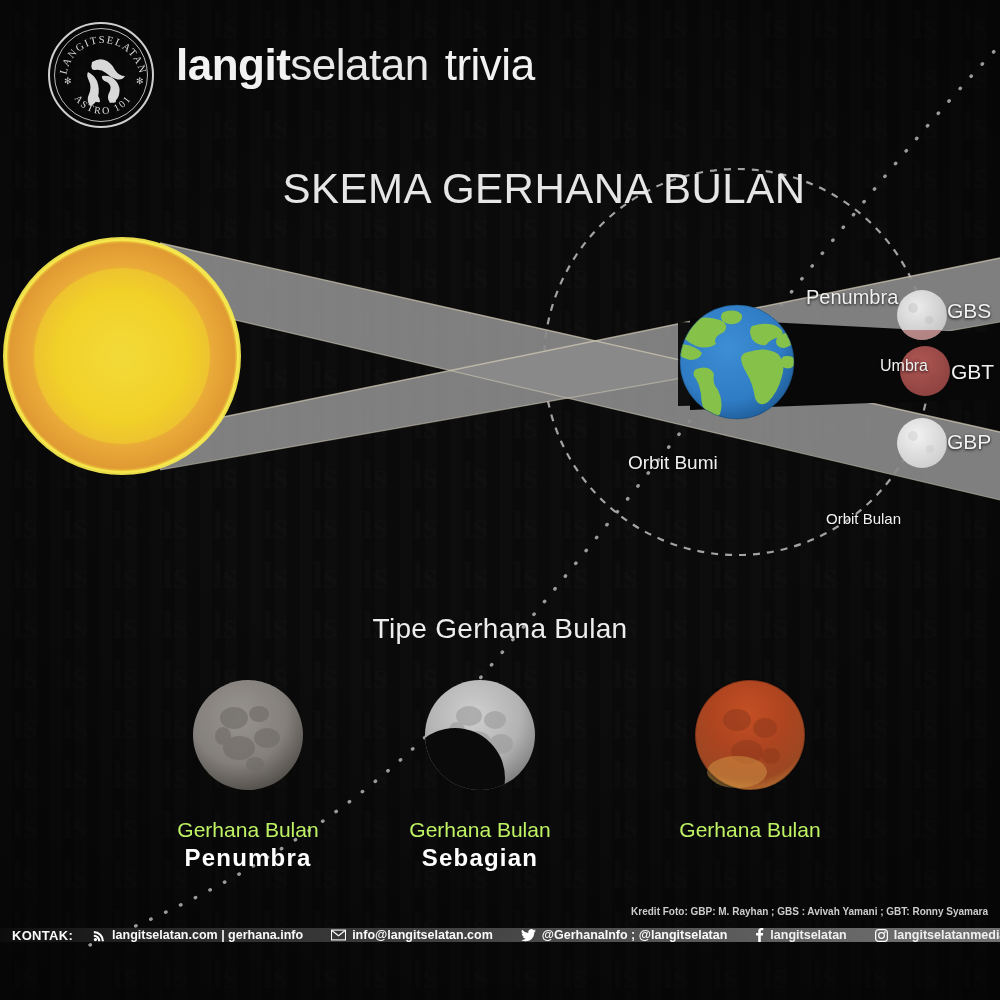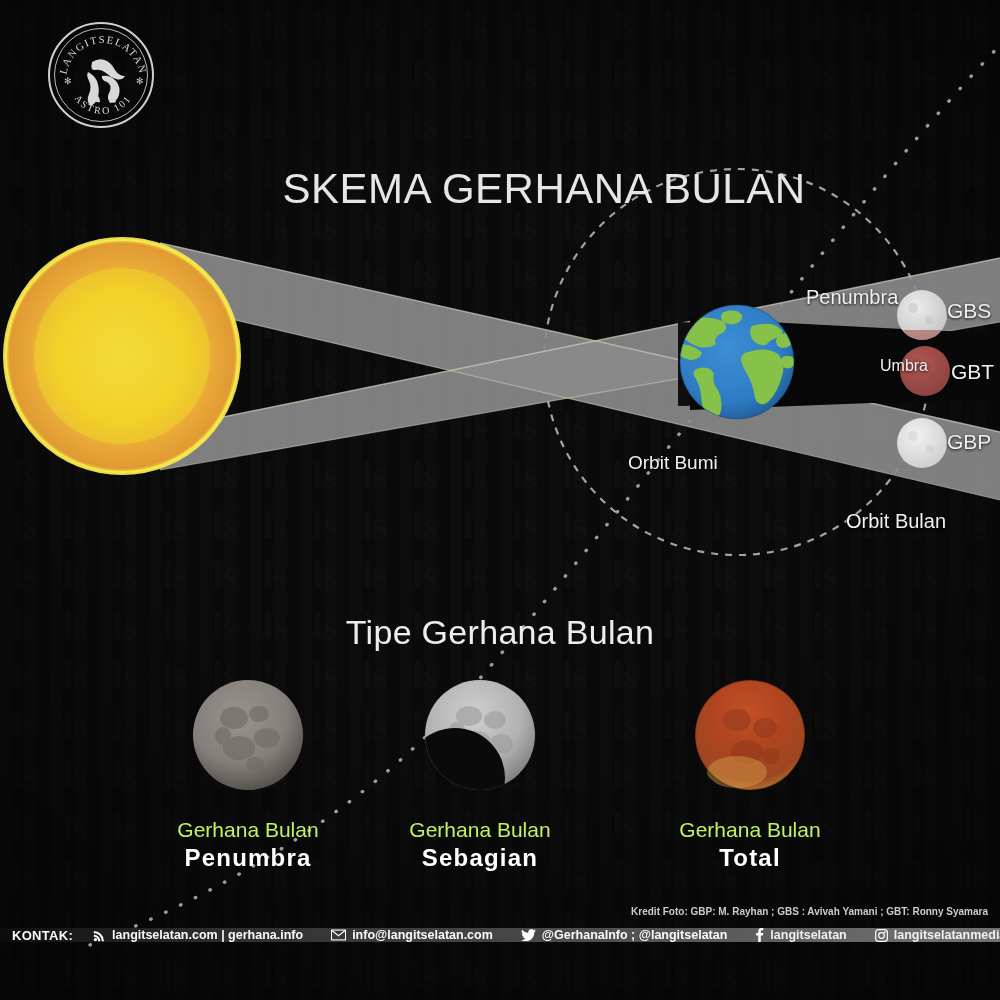--- a/index.html
+++ b/index.html
@@ -77,29 +77,29 @@
   }
   .diagram{position:absolute;left:0;top:0;width:1000px;height:1000px;}
 
   .diag-label{
     position:absolute;color:#f0f0f0;white-space:nowrap;
     text-shadow:0 1px 3px rgba(0,0,0,.9);
   }
   .lbl-penumbra{left:806px;top:286px;font-size:20px;}
   .lbl-umbra{left:836px;top:357px;font-size:16px;margin-left:44px;}
   .lbl-orbit-bumi{left:628px;top:452px;font-size:19px;}
-  .lbl-orbit-bulan{left:846px;top:510px;font-size:20px;}
+  .lbl-orbit-bulan{left:826px;top:510px;font-size:15px;}
   .lbl-gbs{left:947px;top:299px;font-size:21px;}
   .lbl-gbt{left:951px;top:360px;font-size:21px;}
   .lbl-gbp{left:947px;top:430px;font-size:21px;}
 
   
   .types-title{
     position:absolute;left:0;top:613px;width:1000px;text-align:center;
-    font-size:34px;font-weight:400;color:#ededed;letter-spacing:.3px;
+    font-size:28px;font-weight:400;color:#ededed;letter-spacing:.3px;
   }
   .type-item{position:absolute;width:240px;text-align:center;}
   .type-item.t1{left:128px;top:676px;}
   .type-item.t2{left:360px;top:676px;}
   .type-item.t3{left:630px;top:676px;}
   .moon-photo{
     width:118px;height:118px;border-radius:50%;
     margin:0 auto;position:relative;overflow:hidden;
   }
   .type-caption{margin-top:24px;}
@@ -670,20 +670,23 @@
 
         <g fill="#d8d8d8">
           <path d="M42,38 q8,-5 15,-1 q5,3 8,9 q4,6 10,6 q-3,5 -9,3 q-6,-2 -10,-6 q-5,-4 -11,-3 q-5,1 -3,-8 z"></path>
           <path d="M38,48 q6,3 9,9 q3,8 1,16 q-2,7 -8,9 q-4,-6 -1,-12 q3,-7 0,-13 q-3,-6 -1,-9 z"></path>
           <path d="M52,52 q9,-1 14,5 q5,6 3,14 q-2,7 -9,8 q-4,-6 0,-12 q2,-6 -3,-9 q-6,-2 -5,-6 z"></path>
           <path d="M60,70 q5,2 6,8 q-4,2 -7,-2 q-2,-4 1,-6 z"></path>
           <path d="M45,70 q5,2 5,8 q-5,1 -7,-3 q-1,-4 2,-5 z"></path>
         </g>
       </svg>
     </div>
+    <div class="brand">
+      <span class="b1">langit</span><span class="b2">selatan</span><span class="b3">trivia</span>
+    </div>
   </div>
 
   <div class="scheme-title">SKEMA GERHANA BULAN</div>
 
   <div class="diag-label lbl-penumbra">Penumbra</div>
   <div class="diag-label lbl-umbra">Umbra</div>
   <div class="diag-label lbl-orbit-bumi">Orbit Bumi</div>
   <div class="diag-label lbl-orbit-bulan">Orbit Bulan</div>
   <div class="diag-label lbl-gbs">GBS</div>
   <div class="diag-label lbl-gbt">GBT</div>
@@ -769,21 +772,20 @@
           <ellipse cx="74" cy="52" rx="12" ry="10"></ellipse>
           <ellipse cx="56" cy="76" rx="16" ry="12"></ellipse>
           <ellipse cx="80" cy="80" rx="9" ry="8"></ellipse>
         </g>
         <ellipse cx="46" cy="96" rx="30" ry="16" fill="#d9a04a" opacity=".45"></ellipse>
         <circle cx="59" cy="59" r="55" fill="none" stroke="#000" stroke-width="2" opacity=".25"></circle>
       </svg>
     </div>
     <div class="type-caption">
       <span class="l1">Gerhana Bulan</span>
-      <span class="l2">Total</span>
     </div>
   </div>
 
   <div class="credit">Kredit Foto:  GBP: M. Rayhan ; GBS : Avivah Yamani ; GBT: Ronny Syamara</div>
 
   <div class="footer-bar">
     <div class="footer-item kontak">KONTAK:</div>
 
     <div class="footer-item fi-rss">
       <span class="ft-icon">

